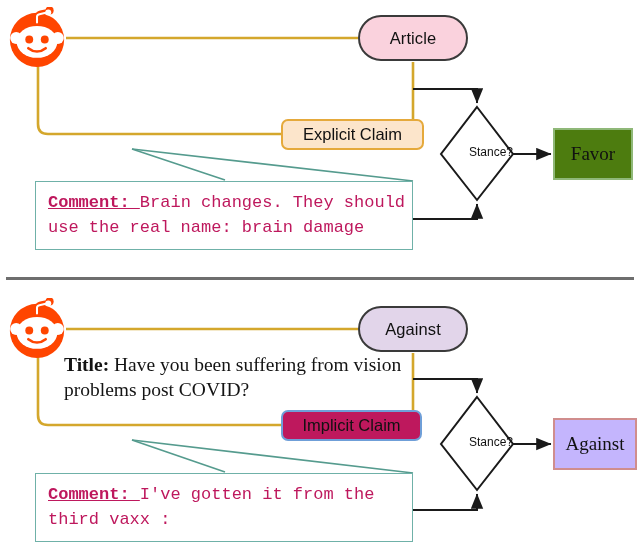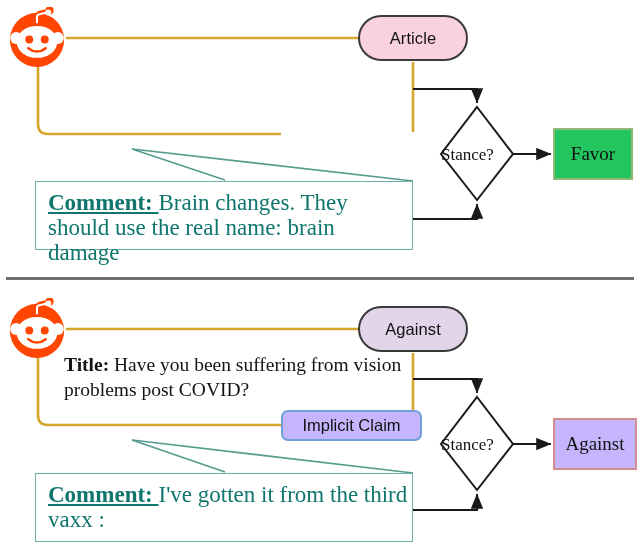--- a/index.html
+++ b/index.html
@@ -58,46 +58,46 @@
     border-radius: 7px;
     font-family: "Liberation Sans", sans-serif;
     font-size: 16.5px;
     color: #111111;
   }
   .chip-explicit {
     background: #fce5cb;
     border: 2px solid #e5a93b;
   }
   .chip-implicit {
-    background: #c4b5fd;
+    background: #be185d;
     border: 2px solid #6f9fd8;
   }
 
   
   .outcome {
     font-family: "Liberation Serif", serif;
     font-size: 19px;
     color: #111111;
   }
   .outcome-favor {
-    background: #22c55e;
+    background: #4d7c0f;
     border: 2px solid #8fb878;
   }
   .outcome-against {
     background: #c4b5fd;
     border: 2px solid #d08d8d;
   }
 
   
   .stance-label {
     position: absolute;
-    font-family: Liberation Serif, serif;
-    font-size: 17px;
-    color: #111111;
-    text-align: left;
+    font-family: Liberation Sans, sans-serif;
+    font-size: 12px;
+    color: #111111;
+    text-align: right;
     white-space: nowrap;
   }
 
   
   .title-text {
     position: absolute;
     font-family: "Liberation Serif", serif;
     font-size: 19.5px;
     color: #141414;
     line-height: 25px;
@@ -106,23 +106,23 @@
 
   
   .comment-box {
     position: absolute;
     box-sizing: border-box;
     background: #ffffff;
     border: 1.6px solid #6fb1a8;
   }
   .comment-text {
     position: absolute;
-    font-family: Liberation Serif, serif;
-    font-size: 23px;
-    color: #0f766e;
+    font-family: Liberation Mono, monospace;
+    font-size: 17px;
+    color: #be185d;
     line-height: 25px;
   }
   .comment-text .lbl {
     font-weight: bold;
     text-decoration: underline;
   }
   .divider {
     position: absolute;
     left: 6px;
     width: 628px;
@@ -192,20 +192,23 @@
 
       <path d="M23 42.5 Q32 49.5 41 42.5" stroke="#FF4500" stroke-width="2.6" fill="none" stroke-linecap="round"></path>
     </svg>
   </div>
 
   <div class="node pill pill-article" style="left:358px; top:15px; width:110px; height:46px;">
     <span>Article</span>
   </div>
 
 
+  <div class="node chip chip-explicit" style="left:281px; top:119px; width:143px; height:31px;">
+    <span>Explicit Claim</span>
+  </div>
 
   <div class="comment-box" style="left:35px; top:181px; width:378px; height:69px;"></div>
   <div class="comment-text" style="left:48px; top:190px; width:360px;">
     <span class="lbl">Comment: </span>
     <span>Brain changes. They should use the real name: brain damage</span>
   </div>
 
   <div class="stance-label" style="left:441px; top:145px; width:72px;">
     <span>Stance?</span>
   </div>

